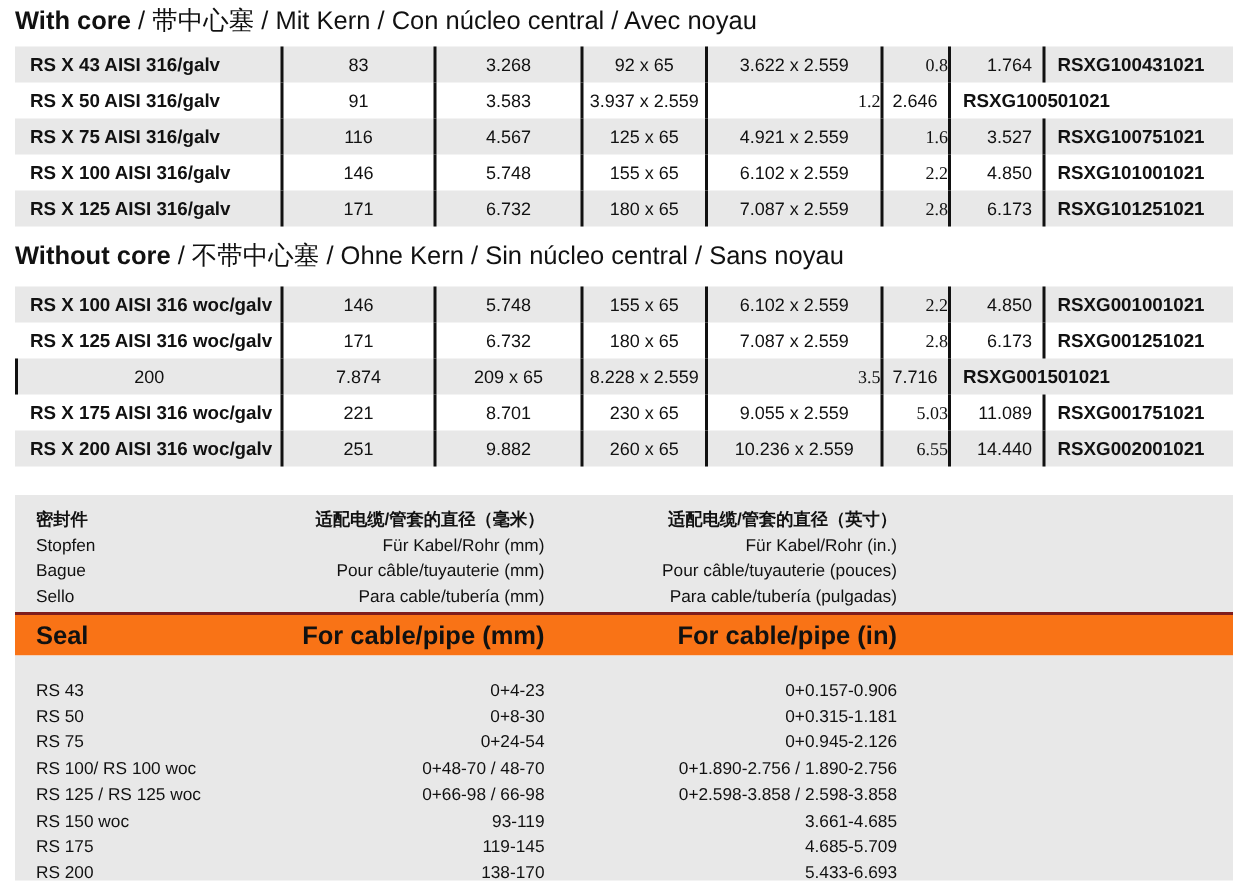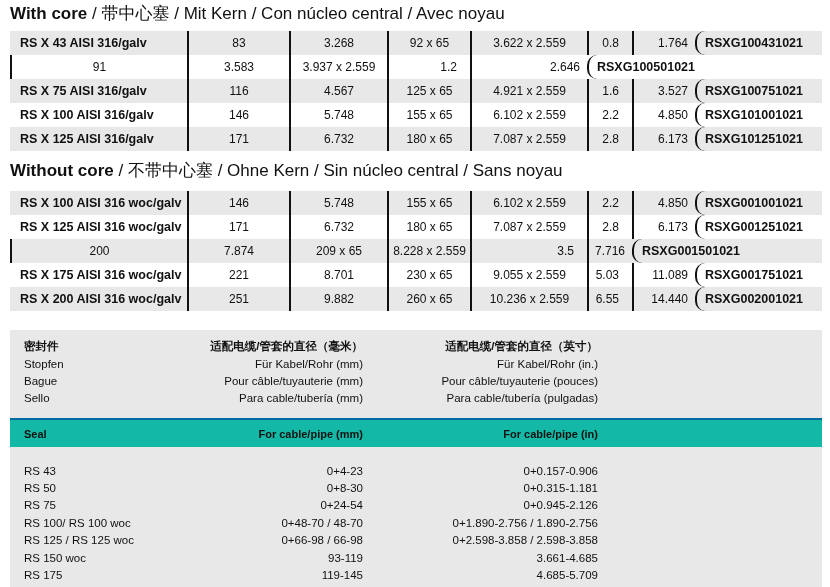--- a/index.html
+++ b/index.html
@@ -13,51 +13,52 @@
   .ptable{position:absolute;left:10px;width:812px;}
   #ptable0{top:31px;}
   #ptable1{top:191px;}
   #title0{top:6px;}
   #title1{top:163px;}
   .prow{display:grid;grid-template-columns:177px 102px 98px 83px 117px 45px 63px 127px;height:24px;font-size:12px;}
   .prow.shade{background:#e8e8e8;}
   .pcell{height:100%;display:flex;align-items:center;justify-content:center;box-sizing:border-box;white-space:nowrap;}
   .c0{justify-content:flex-start;padding-left:10px;font-weight:bold;font-size:12.5px;}
   .c1,.c2,.c3,.c4,.c5,.c6,.c7{border-left:2px solid #111;}
-  .c5{justify-content:flex-end;padding-right:13px;}
+  .c5{justify-content:flex-end;padding-right:0;font-family:Liberation Serif, serif;}
   .c6{justify-content:flex-end;padding-right:7px;}
-  .c7{justify-content:flex-start;padding-left:8px;font-weight:bold;font-size:12.5px;border-radius:10px;}
+  .c7{justify-content:flex-start;padding-left:8px;font-weight:bold;font-size:12.5px;}
   .seal{position:absolute;left:10px;top:330px;width:812px;font-size:11.5px;}
   .sblock{background:#e8e8e8;}
-  .intro{padding-top:8px;padding-bottom:12px;border-bottom:2px solid #0369a1;}
+  .intro{padding-top:8px;padding-bottom:2px;border-bottom:2px solid #7f1d1d;}
   .srow{display:grid;grid-template-columns:170px 183px 235px 1fr;align-items:center;height:17px;}
   .rowsblock{padding-top:15px;padding-bottom:3px;}
   .rowsblock .srow{height:17.4px;}
   .srow.cjk-bold{font-weight:bold;}
-  .sheader{display:grid;grid-template-columns:170px 183px 235px 1fr;align-items:center;height:27px;background:#14b8a6;font-weight:bold;font-size:11px;}
+  .sheader{display:grid;grid-template-columns:170px 183px 235px 1fr;align-items:center;height:27px;background:#f97316;font-weight:bold;font-size:17px;}
   .s0{padding-left:14px;white-space:nowrap;}
   .s1,.s2{text-align:right;white-space:nowrap;}
 </style>
 </head>
 <body>
 
 <div class="sec-title" id="title0"><span class="t-lead">With core</span><span class="t-rest"> / 带中心塞 / Mit Kern / Con núcleo central / Avec noyau</span></div>
 
 <div class="ptable" id="ptable0">
     <div class="prow shade">
       <div class="pcell c0">RS X 43 AISI 316/galv</div>
       <div class="pcell c1">83</div>
       <div class="pcell c2">3.268</div>
       <div class="pcell c3">92 x 65</div>
       <div class="pcell c4">3.622 x 2.559</div>
       <div class="pcell c5">0.8</div>
       <div class="pcell c6">1.764</div>
       <div class="pcell c7">RSXG100431021</div>
     </div>
     <div class="prow">
+      <div class="pcell c0">RS X 50 AISI 316/galv</div>
       <div class="pcell c1">91</div>
       <div class="pcell c2">3.583</div>
       <div class="pcell c4">3.937 x 2.559</div>
       <div class="pcell c5">1.2</div>
       <div class="pcell c6">2.646</div>
       <div class="pcell c7">RSXG100501021</div>
     </div>
     <div class="prow shade">
       <div class="pcell c0">RS X 75 AISI 316/galv</div>
       <div class="pcell c1">116</div>

